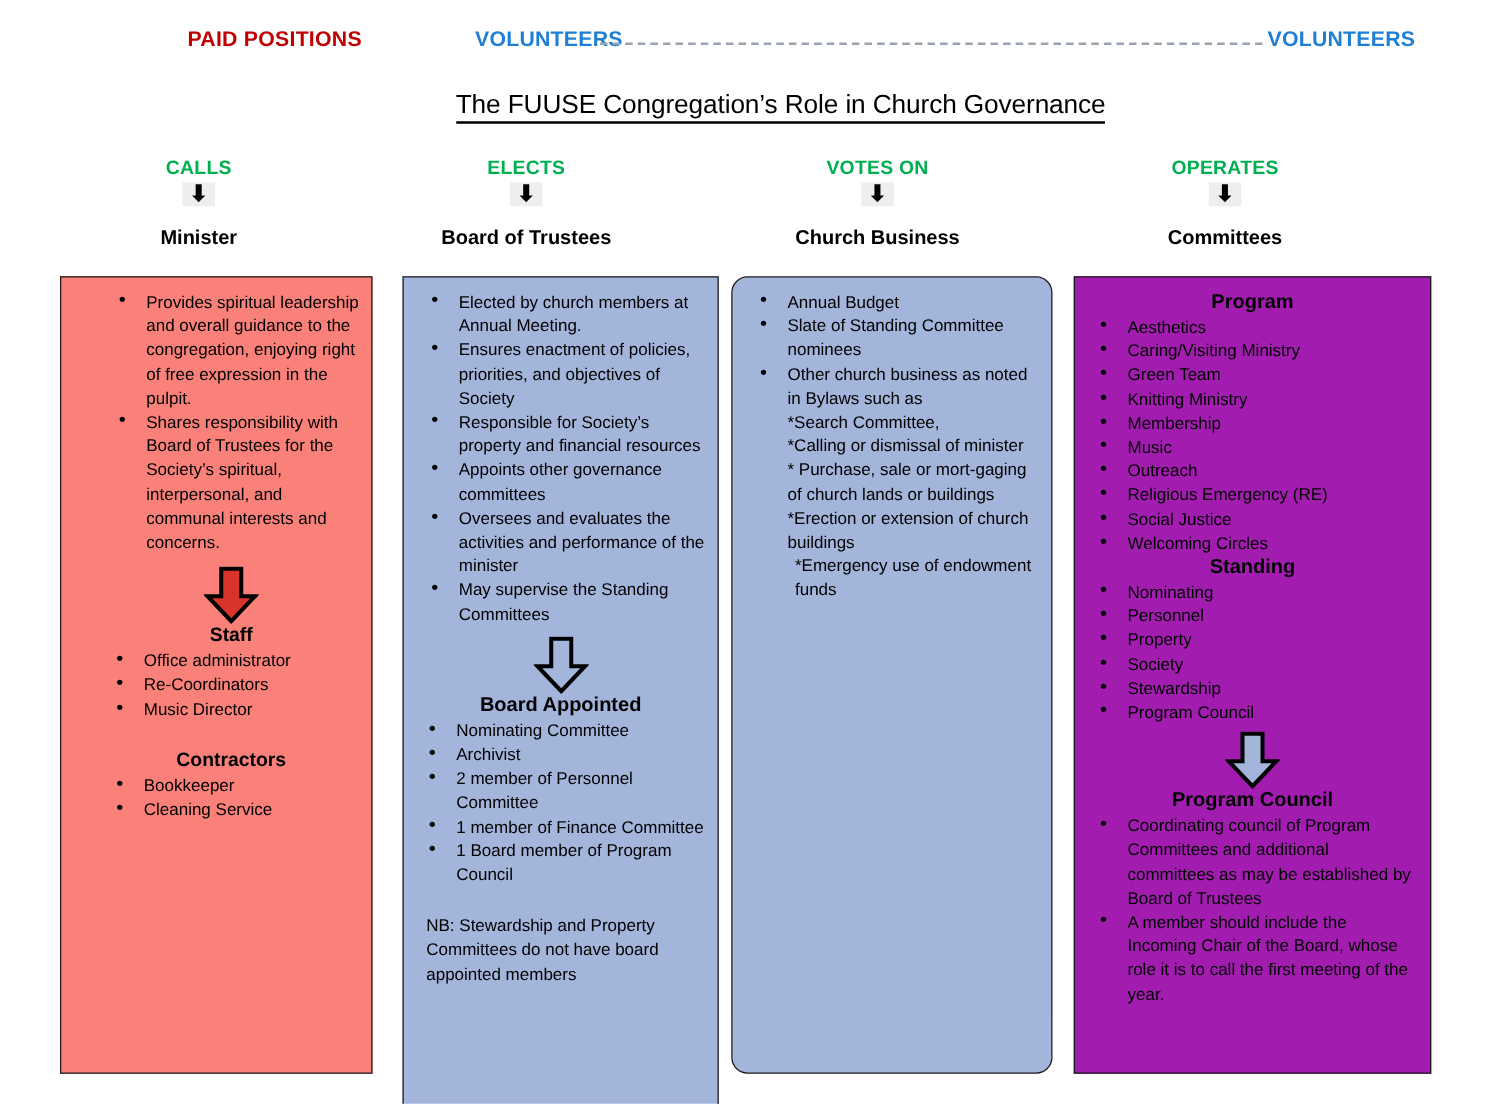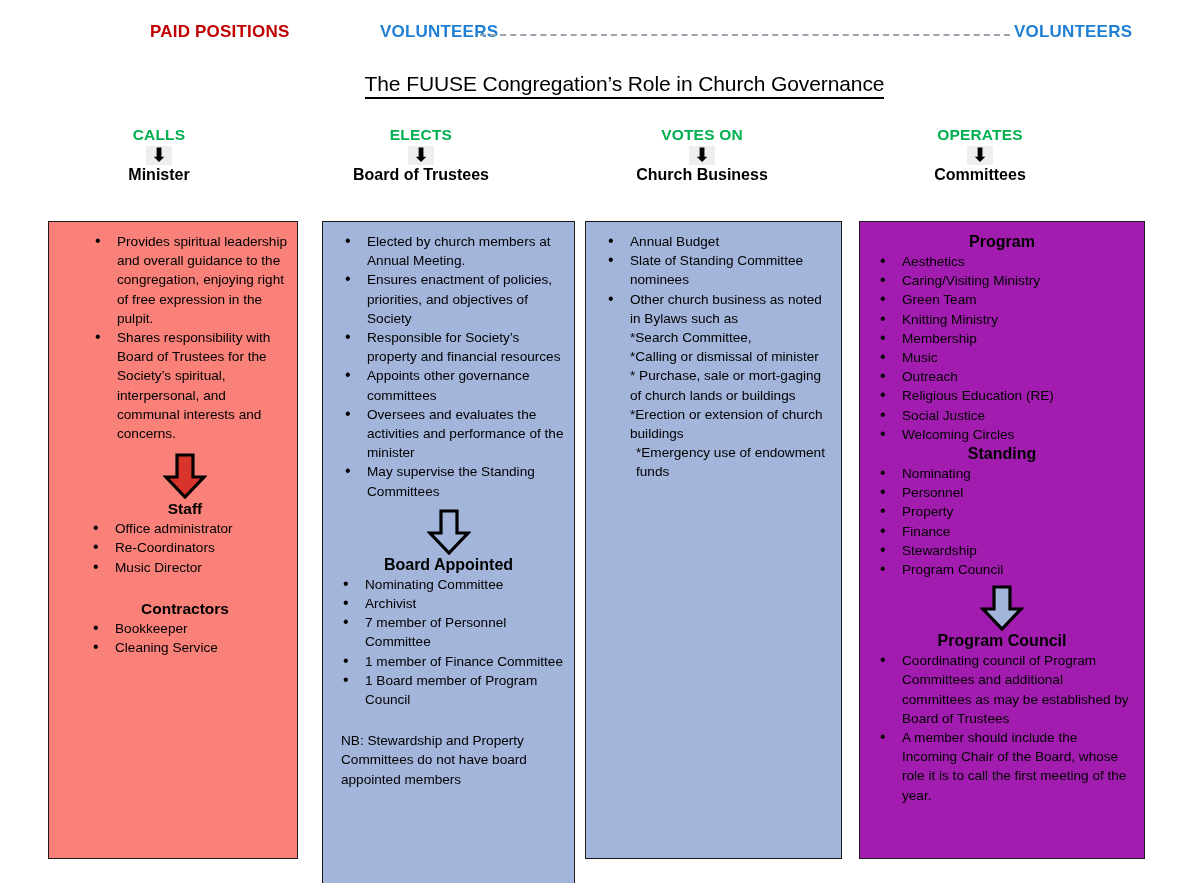--- a/index.html
+++ b/index.html
@@ -91,21 +91,21 @@
     line-height: 19px;
     width: 26px;
     background: #eeeeee;
     color: #000;
     font-weight: bold;
   }
   .col-head .noun {
     display: block;
     font-weight: bold;
     font-size: 16px;
-    margin-top: 1px;
+    margin-top: 17px;
   }
   .ch0 { left: 29px; top: 126px; }
   .ch1 { left: 291px; top: 126px; }
   .ch2 { left: 572px; top: 126px; }
   .ch3 { left: 850px; top: 126px; }
 
   
   .box {
     position: absolute;
     border: 1px solid #1a1a1a;
@@ -127,20 +127,21 @@
     top: 221px;
     width: 253px;
     height: 770px;
   }
   .box-blue2 {
     background: #A3B5DA;
     left: 585px;
     top: 221px;
     width: 257px;
     height: 638px;
+    border-radius: 13px;
   }
   .box-blue3 {
     background: #a21caf;
     left: 859px;
     top: 221px;
     width: 286px;
     height: 638px;
   }
 
   ul.bul {
@@ -265,21 +266,21 @@
 
   <div class="arrow-wrap" style="margin-top:8px;">
     <svg class="big-arrow" width="44" height="46" viewBox="0 0 44 46">
       <polygon points="14,2 30,2 30,24 41,24 22,44 3,24 14,24" fill="#A3B5DA" stroke="#000000" stroke-width="3.2" stroke-linejoin="miter"></polygon>
     </svg>
   </div>
   <div class="sub-head tall">Board Appointed</div>
   <ul class="bul tight">
     <li>Nominating Committee</li>
     <li>Archivist</li>
-    <li>7 member of Personnel Committee</li>
+    <li>2 member of Personnel Committee</li>
     <li>1 member of Finance Committee</li>
     <li>1 Board member of Program Council</li>
   </ul>
 
   <div class="spacer-md"></div>
   <div class="note">NB: Stewardship and Property Committees do not have board appointed members</div>
 </div>
 
 <div class="box box-blue2">
   <ul class="bul">
@@ -297,31 +298,31 @@
 <div class="box box-blue3">
   <div class="sub-head tall">Program</div>
   <ul class="bul tight">
     <li>Aesthetics</li>
     <li>Caring/Visiting Ministry</li>
     <li>Green Team</li>
     <li>Knitting Ministry</li>
     <li>Membership</li>
     <li>Music</li>
     <li>Outreach</li>
-    <li>Religious Education (RE)</li>
+    <li>Religious Emergency (RE)</li>
     <li>Social Justice</li>
     <li>Welcoming Circles</li>
   </ul>
 
   <div class="sub-head tall">Standing</div>
   <ul class="bul tight">
     <li>Nominating</li>
     <li>Personnel</li>
     <li>Property</li>
-    <li>Finance</li>
+    <li>Society</li>
     <li>Stewardship</li>
     <li>Program Council</li>
   </ul>
 
   <div class="arrow-wrap" style="margin-top:6px;">
     <svg class="big-arrow" width="44" height="46" viewBox="0 0 44 46">
       <polygon points="14,2 30,2 30,24 41,24 22,44 3,24 14,24" fill="#A3B5DA" stroke="#000000" stroke-width="3.2" stroke-linejoin="miter"></polygon>
     </svg>
   </div>
   <div class="sub-head tall">Program Council</div>

